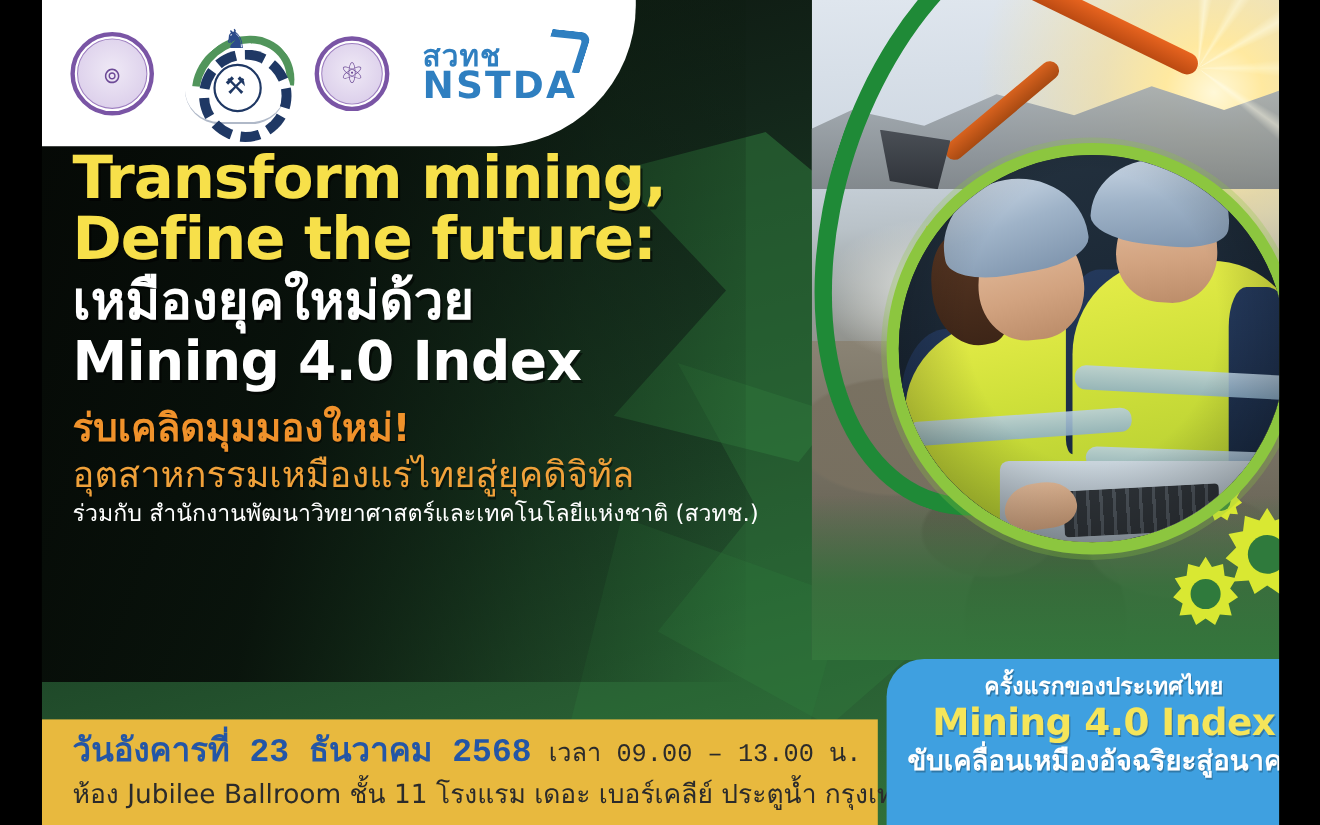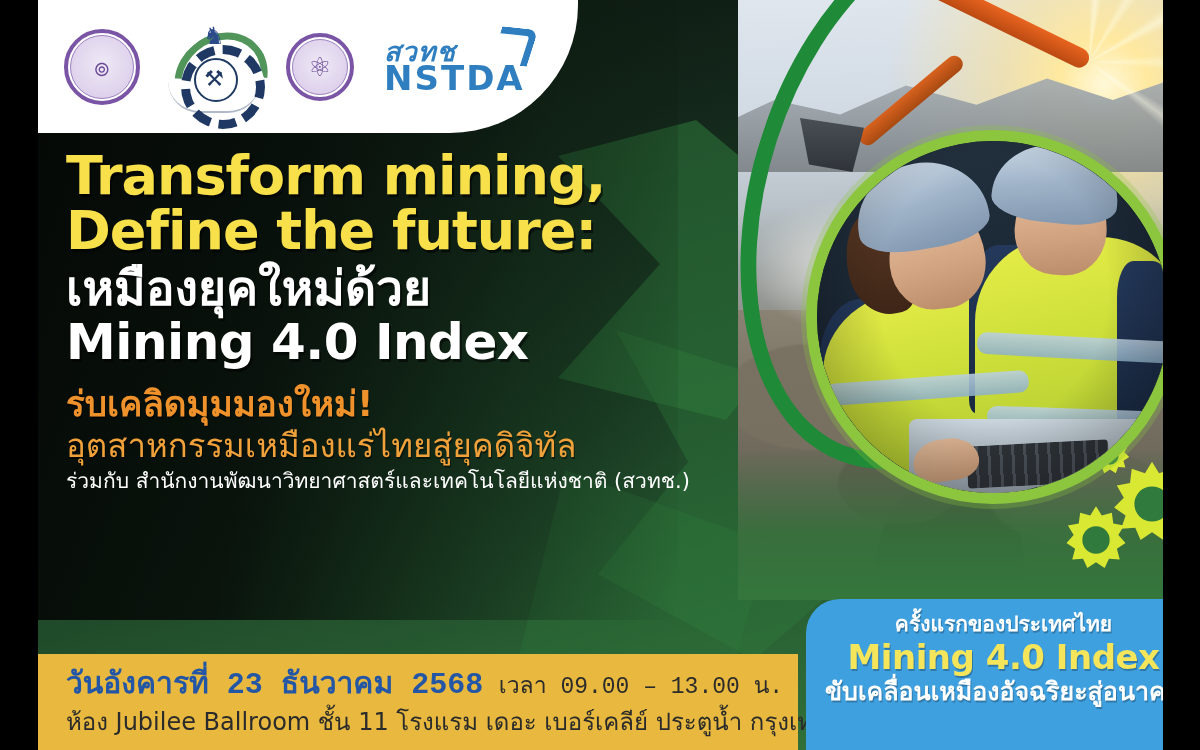--- a/index.html
+++ b/index.html
@@ -419,39 +419,38 @@
     width: 92px; height: 30px;
     border-bottom: 2px solid #1f3864;
     border-radius: 0 0 46px 46px;
     opacity: .35;
   }
 
   .nstda { display: flex; flex-direction: column; line-height: 1; position: relative; }
   .nstda .th {
     font-size: 27px; font-weight: 700; color: #2f7fc0;
     letter-spacing: 1px;
-    font-style: italic;
   }
   .nstda .en {
     font-size: 34px; font-weight: 700; color: #2f7fc0;
     letter-spacing: 2px; margin-top: -4px;
   }
   .nstda .swoosh {
     position: absolute; right: -8px; top: -10px;
     width: 30px; height: 30px;
     border-top: 7px solid #2f7fc0;
     border-right: 7px solid #2f7fc0;
     border-radius: 0 10px 0 0;
     transform: skewX(-12deg) rotate(6deg);
   }
 
   
   .textcol {
     position: absolute;
-    left: 28px; top: 148px;
+    left: 28px; top: 134px;
     width: 720px;
     z-index: 40;
   }
   .t-en {
     font-family: "DejaVu Sans", "Liberation Sans", sans-serif;
     font-weight: 700;
     font-size: 54px;
     line-height: 1.02;
     color: #f7e04a;
     letter-spacing: -1px;

